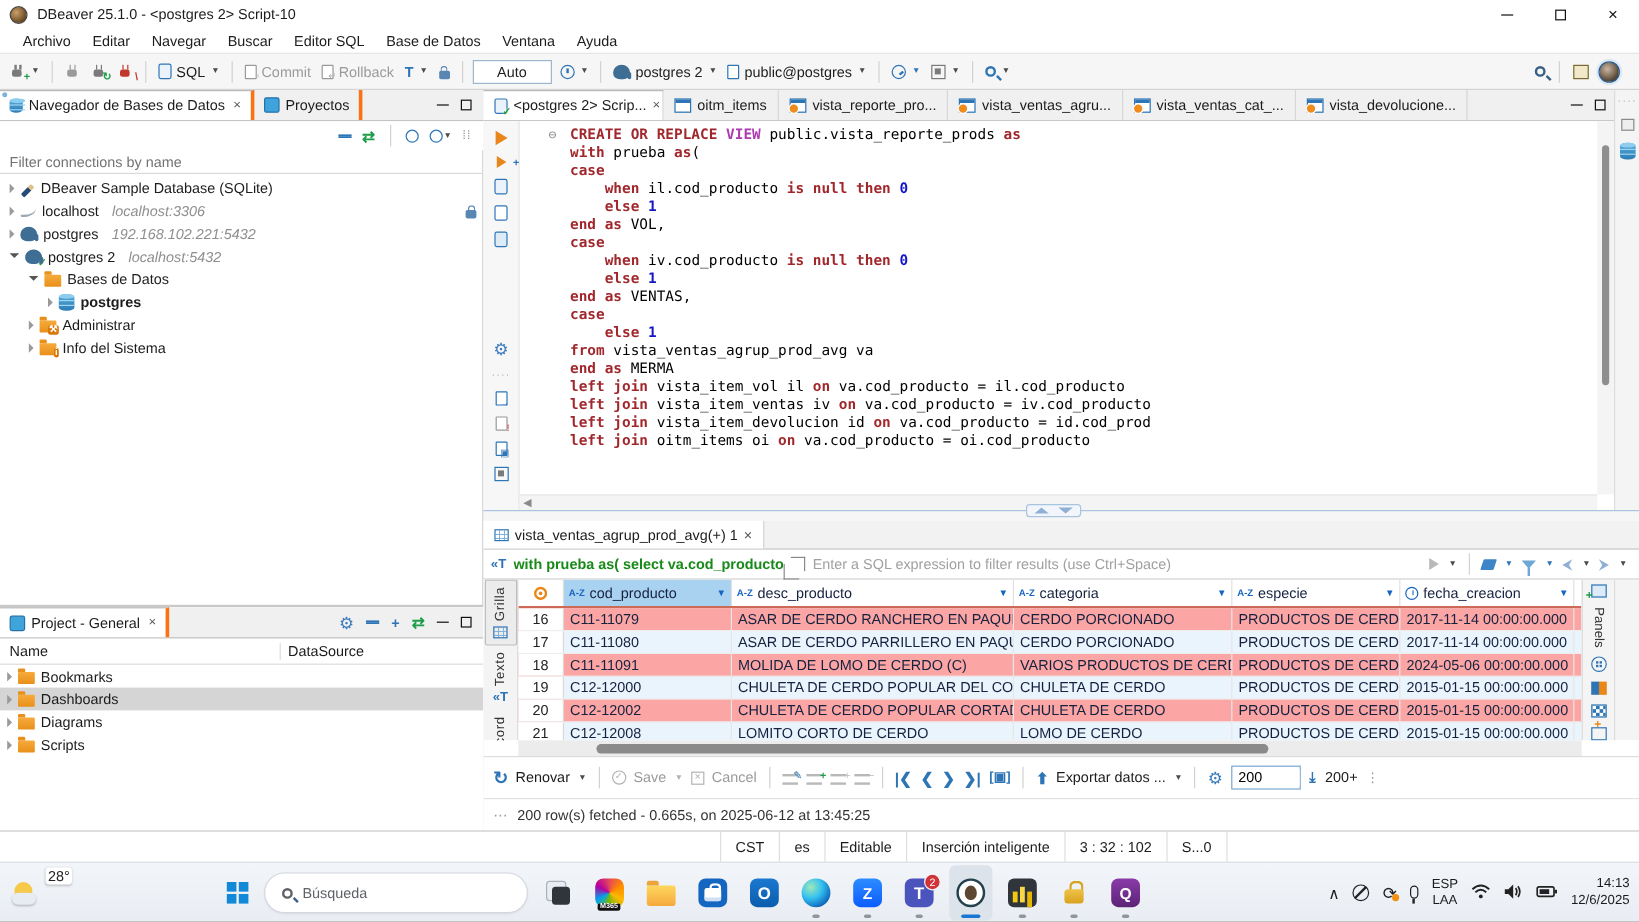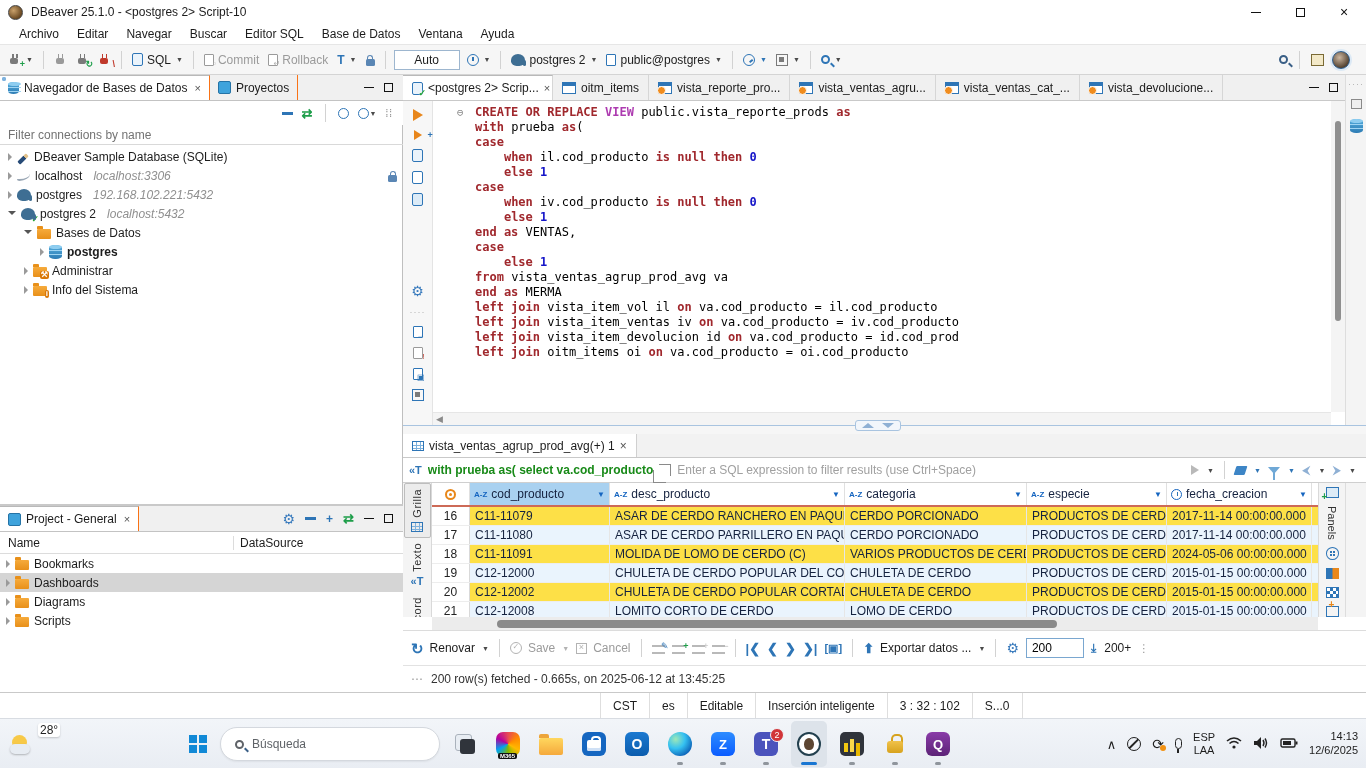--- a/index.html
+++ b/index.html
@@ -74,21 +74,21 @@
 .ring::after{content:"";position:absolute;left:2px;top:2px;width:4px;height:4px;background:#7fb2dd;border-radius:50%}
 .link-ic{color:#1e9e4a;font-size:13px;font-weight:bold;line-height:1}
 .minus-ic{width:11px;height:3px;border-top:2px solid #2e75b6;border-bottom:1px solid #2e75b6}
 .dots8{color:#8a8a8a;font-size:10px;letter-spacing:1px;line-height:0.5;display:inline-block}
 
 
 .workspace{position:absolute;top:75px;left:0;width:1366px;height:617px;background:#f1f1f1}
 .leftpane{position:absolute;left:0;top:0;width:403px;height:617px;background:#fff;border-right:1px solid #bfbfbf}
 .nav-panel{position:absolute;left:0;top:0;width:403px;height:431px;border-bottom:2px solid #c9c9c9}
 .ptabs{height:26px;background:#f0f0f0;border-bottom:1px solid #c3c3c3;display:flex;align-items:stretch}
-.ptab{display:flex;align-items:center;gap:5px;padding:0 8px;border-right:1px solid #f97316;white-space:nowrap}
+.ptab{display:flex;align-items:center;gap:5px;padding:0 8px;border-right:3px solid #f97316;white-space:nowrap}
 .ptab.active{background:#fff;border-top:1px solid #b9b9b9}
 .ptab .x{color:#555;font-size:11px;margin-left:2px}
 .ptab-right{margin-left:auto;display:flex;align-items:center;gap:10px;padding-right:10px}
 .nav-actions{height:24px;display:flex;align-items:center;justify-content:flex-end;gap:9px;padding-right:10px;background:#fff}
 .filter-box{height:20px;border-bottom:1px solid #d9d9d9;display:flex;align-items:center;padding-left:8px;color:#737373}
 .tree{padding-top:2px}
 .trow{height:19px;display:flex;align-items:center;gap:5px;padding-right:6px;white-space:nowrap}
 .trow .detail{color:#8f8f8f;font-style:italic;margin-left:6px}
 .trow.bold .lab{font-weight:bold}
 .project-panel{position:absolute;left:0;top:431px;width:403px;height:186px;background:#fff}
@@ -154,21 +154,21 @@
 .vtxt-dn{writing-mode:vertical-rl;font-size:11px;color:#333}
 .mini-grid{width:12px;height:10px;border:1px solid #2e75b6;background:linear-gradient(90deg,transparent 0 3px,#7fb2dd 3px 4px,transparent 4px 7px,#7fb2dd 7px 8px,transparent 8px),linear-gradient(transparent 0 3px,#7fb2dd 3px 4px,transparent 4px 6px,#7fb2dd 6px 7px,transparent 7px)}
 .grid{position:absolute;left:29px;top:0;right:48px;height:134px;overflow:hidden;color:#15223f}
 .ghead{display:flex;height:24px;border-bottom:2px solid #cd6a57;background:#fff}
 .gh{display:flex;align-items:center;gap:4px;padding:0 4px;border-right:1px solid #e0e0e0;overflow:hidden;white-space:nowrap;flex:none}
 .gh.sel{background:#a9d1f0}
 .gh .az{font-size:8px;font-weight:bold;color:#1565c0;flex:none}
 .gh .name{font-size:12px;color:#15223f}
 .gh .caret{margin-left:auto;color:#1565c0;font-size:8px}
 .gcorner{width:38px;flex:none;display:flex;align-items:center;justify-content:center;border-right:1px solid #e0e0e0}
-.grow{display:flex;height:19px;border-bottom:1px solid #ededed;background:#fde047}
+.grow{display:flex;height:19px;border-bottom:1px solid #ededed;background:#fca5a5}
 .grow.alt{background:#eaf4fd}
 .gnum{width:38px;flex:none;display:flex;align-items:center;justify-content:center;border-right:1px solid #d9d9d9;background:#fff;color:#222}
 .gc{padding:0 5px;display:flex;align-items:center;border-right:1px solid #e6e6e6;overflow:hidden;white-space:nowrap;flex:none}
 .panels-rail{position:absolute;right:21px;top:0;width:27px;height:134px;background:#f4f4f4;border-left:1px solid #d9d9d9;display:flex;flex-direction:column;align-items:center;gap:8px;padding-top:4px}
 .pr-add{width:13px;height:11px;border:1.5px solid #2e75b6;background:#dcebf7;position:relative}
 .pr-add::after{content:"+";position:absolute;left:-5px;bottom:-5px;color:#1e9e4a;font-weight:bold;font-size:10px}
 .pr-circ{width:13px;height:13px;border:1.5px solid #2e75b6;border-radius:50%;position:relative}
 .pr-circ::after{content:"";position:absolute;left:3px;top:3px;width:2px;height:2px;background:#2e75b6;box-shadow:3px 0 0 #2e75b6,0 3px 0 #2e75b6,3px 3px 0 #2e75b6}
 .pr-meta{width:13px;height:11px;background:linear-gradient(90deg,#2e75b6 0 6px,#e8871a 7px);position:relative}
 .pr-check{width:13px;height:12px;background:repeating-conic-gradient(#2e75b6 0 25%,#fff 0 50%) 0 0/6px 6px;border:1px solid #2e75b6}
@@ -566,20 +566,21 @@
               <span class="mark" style="color:#2e75b6">▣</span>
             </span>
           <span class="ic ic-net" style="border-color:#2e75b6"></span>
         </div>
         <div class="code" id="codeArea">
             <div class="cl"><span class="fold">⊖</span><span class="tok-k">CREATE OR REPLACE </span><span class="tok-t">VIEW </span><span class="tok-p">public.vista_reporte_prods </span><span class="tok-k">as</span></div>
             <div class="cl"><span class="tok-k">with </span><span class="tok-p">prueba </span><span class="tok-k">as</span><span class="tok-p">(</span></div>
             <div class="cl"><span class="tok-k">case</span></div>
             <div class="cl"><span class="tok-p">    </span><span class="tok-k">when </span><span class="tok-p">il.cod_producto </span><span class="tok-k">is null then </span><span class="tok-n">0</span></div>
             <div class="cl"><span class="tok-p">    </span><span class="tok-k">else </span><span class="tok-n">1</span></div>
+            <div class="cl"><span class="tok-k">end as </span><span class="tok-p">VOL,</span></div>
             <div class="cl"><span class="tok-k">case</span></div>
             <div class="cl"><span class="tok-p">    </span><span class="tok-k">when </span><span class="tok-p">iv.cod_producto </span><span class="tok-k">is null then </span><span class="tok-n">0</span></div>
             <div class="cl"><span class="tok-p">    </span><span class="tok-k">else </span><span class="tok-n">1</span></div>
             <div class="cl"><span class="tok-k">end as </span><span class="tok-p">VENTAS,</span></div>
             <div class="cl"><span class="tok-k">case</span></div>
             <div class="cl"><span class="tok-p">    </span><span class="tok-k">else </span><span class="tok-n">1</span></div>
             <div class="cl"><span class="tok-k">from </span><span class="tok-p">vista_ventas_agrup_prod_avg va</span></div>
             <div class="cl"><span class="tok-k">end as </span><span class="tok-p">MERMA</span></div>
             <div class="cl"><span class="tok-k">left join </span><span class="tok-p">vista_item_vol il </span><span class="tok-k">on </span><span class="tok-p">va.cod_producto = il.cod_producto</span></div>
             <div class="cl"><span class="tok-k">left join </span><span class="tok-p">vista_item_ventas iv </span><span class="tok-k">on </span><span class="tok-p">va.cod_producto = iv.cod_producto</span></div>

